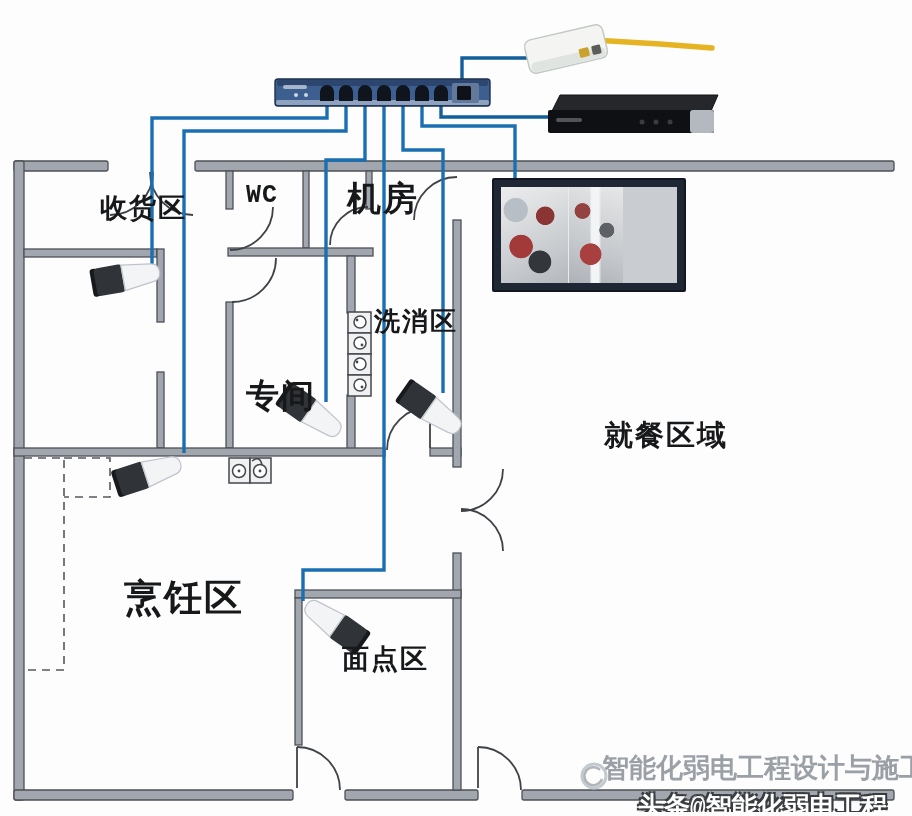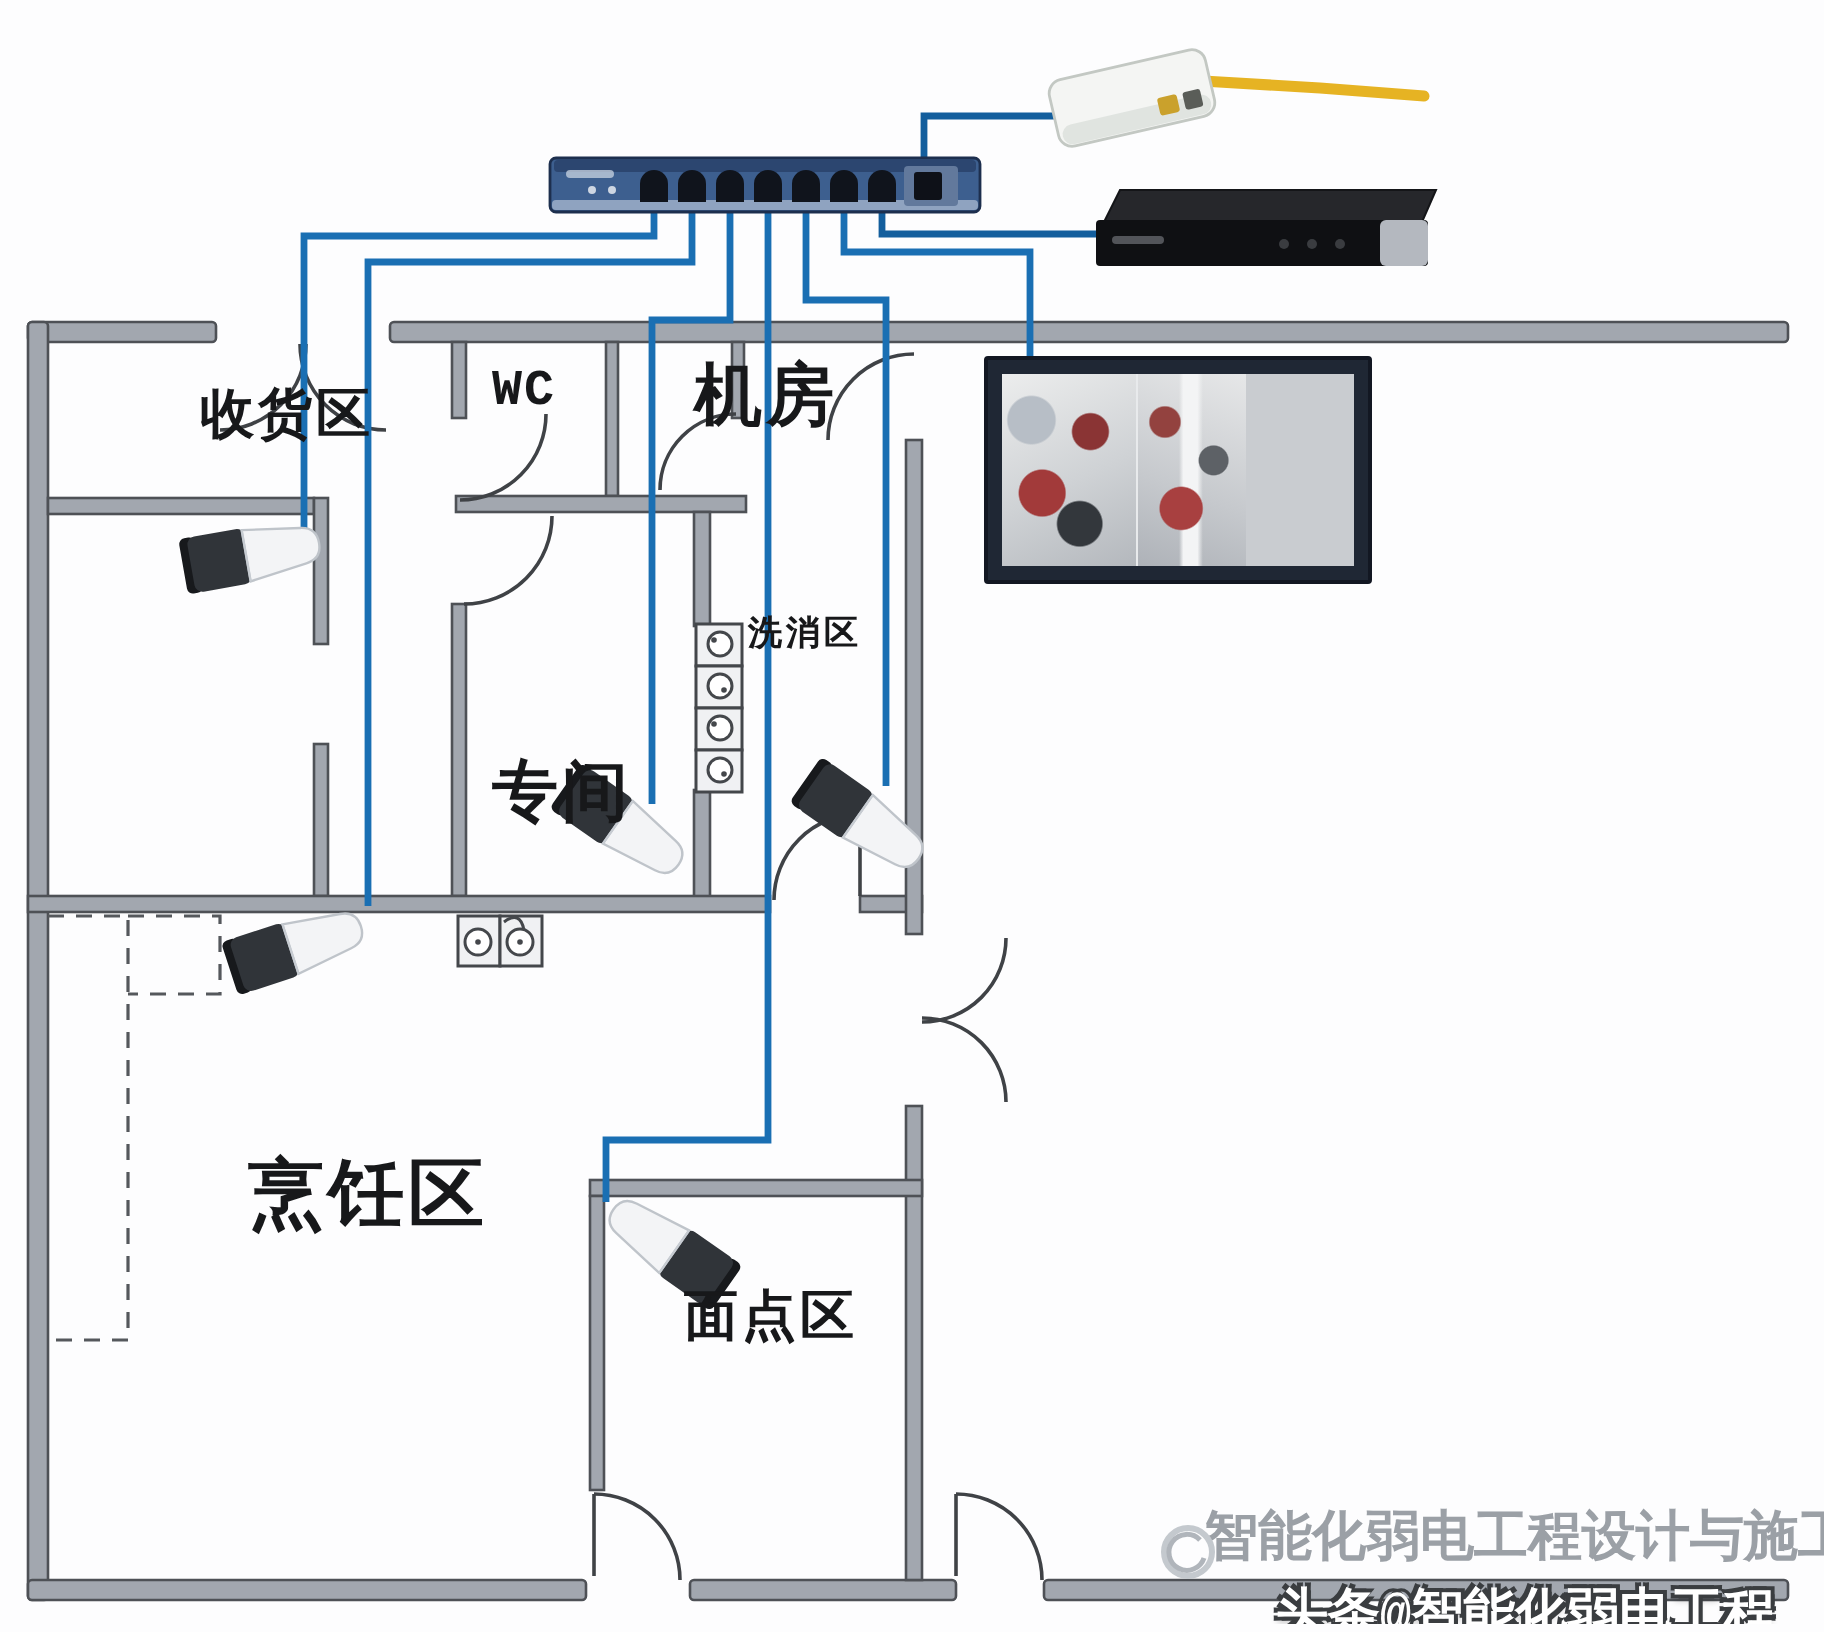--- a/index.html
+++ b/index.html
@@ -5,21 +5,21 @@
   html,body{margin:0;padding:0;background:#ffffff;}
   #stage{position:relative;width:912px;height:816px;background:#fdfdfe;overflow:hidden;
          font-family:Liberation Mono, monospace;}
   #plan{position:absolute;left:0;top:0;}
   .room-label{position:absolute;font-weight:700;color:#17181a;letter-spacing:2px;line-height:1;}
   .lbl-shouhuo{left:100px;top:197px;font-size:27px;}
   .lbl-wc{left:246px;top:183px;font-size:25px;letter-spacing:1px;}
   .lbl-jifang{left:311px;top:184px;font-size:34px;margin-left:36px;}
   .lbl-cujiagong{left:44px;top:329px;font-size:27px;}
   .lbl-zhuanjian{left:246px;top:338px;font-size:33px;margin-top:44px;}
-  .lbl-xixiao{left:374px;top:310px;font-size:17px;}
+  .lbl-xixiao{left:374px;top:310px;font-size:26px;}
   .lbl-jiucan{left:604px;top:423px;font-size:29px;}
   .lbl-pengren{left:124px;top:582px;font-size:38px;}
   .lbl-miandian{left:342px;top:648px;font-size:27px;}
 
   
   .monitor{position:absolute;left:492px;top:178px;width:194px;height:114px;
            background:#1f2734;border:2px solid #121722;border-radius:2px;
            box-sizing:border-box;padding:7px;}
   .scr{width:100%;height:100%;display:flex;background:#c9ccd0;}
   .scr>div+div{border-left:1px solid #e8eaec;}
@@ -197,20 +197,21 @@
     <use href="#cam-shape" transform="translate(433,411) rotate(35)"></use>
     <use href="#cam-shape" transform="translate(333,623) rotate(35) scale(-1,1)"></use>
   </g>
 </svg>
 
   <div class="room-label lbl-shouhuo">收货区</div>
   <div class="room-label lbl-wc">WC</div>
   <div class="room-label lbl-jifang">机房</div>
   <div class="room-label lbl-zhuanjian">专间</div>
   <div class="room-label lbl-xixiao">洗消区</div>
+  <div class="room-label lbl-jiucan">就餐区域</div>
   <div class="room-label lbl-pengren">烹饪区</div>
   <div class="room-label lbl-miandian">面点区</div>
 
   <div class="monitor">
     <div class="scr">
       <div class="feed1"></div>
       <div class="feed2"></div>
     </div>
   </div>
 

